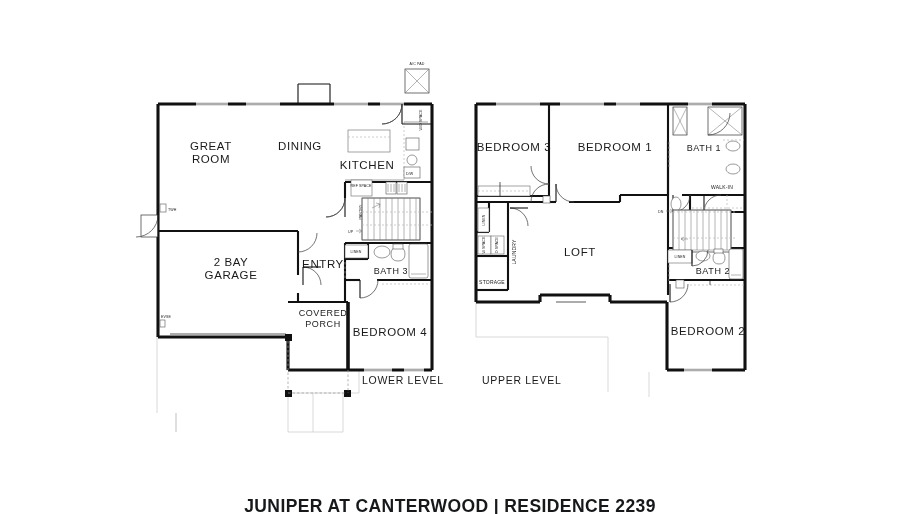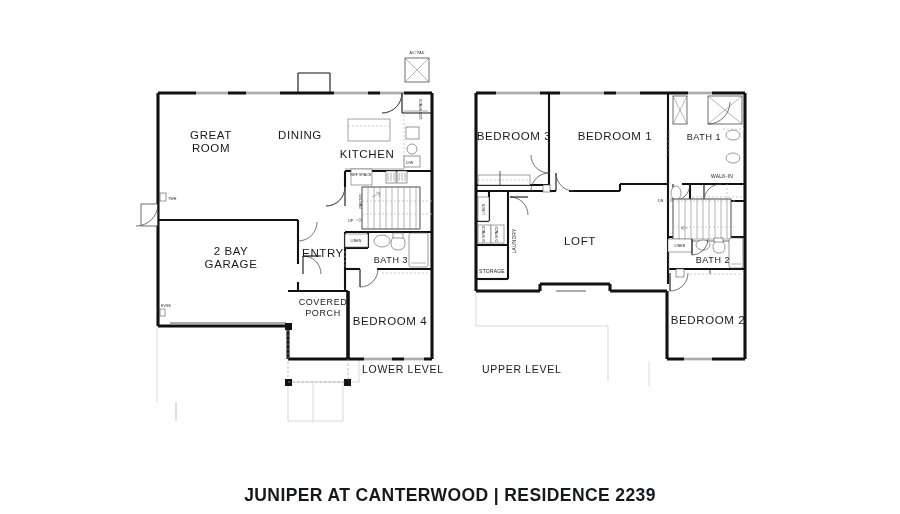--- a/index.html
+++ b/index.html
@@ -1,21 +1,21 @@
 <!DOCTYPE html>
 <html><head>
 <meta charset="utf-8">
 <style>
   html,body{margin:0;padding:0;}
   body{
     width:900px;height:514px;background:#ffffff;
     font-family:"Liberation Sans", sans-serif;
     overflow:hidden;position:relative;
   }
-  #stage{position:absolute;left:0;top:1px;width:900px;height:432px;}
+  #stage{position:absolute;left:0;top:12px;width:900px;height:432px;}
   svg{display:block;}
   .rm{font-family:"Liberation Sans",sans-serif;fill:#1a1a1a;font-weight:400;letter-spacing:0.6px;}
   .rm-lg{font-size:11.5px;}
   .rm-md{font-size:9px;}
   .rm-sm{font-size:5px;letter-spacing:0.2px;}
   .rm-xs{font-size:3.6px;letter-spacing:0.1px;}
   .lvl{font-size:10.5px;letter-spacing:0.7px;fill:#1a1a1a;}
   .title{font-size:17.5px;font-weight:700;letter-spacing:0.4px;fill:#16181a;}
   .wall{stroke:#111;fill:none;}
   .w-ext{stroke-width:3.1;}

